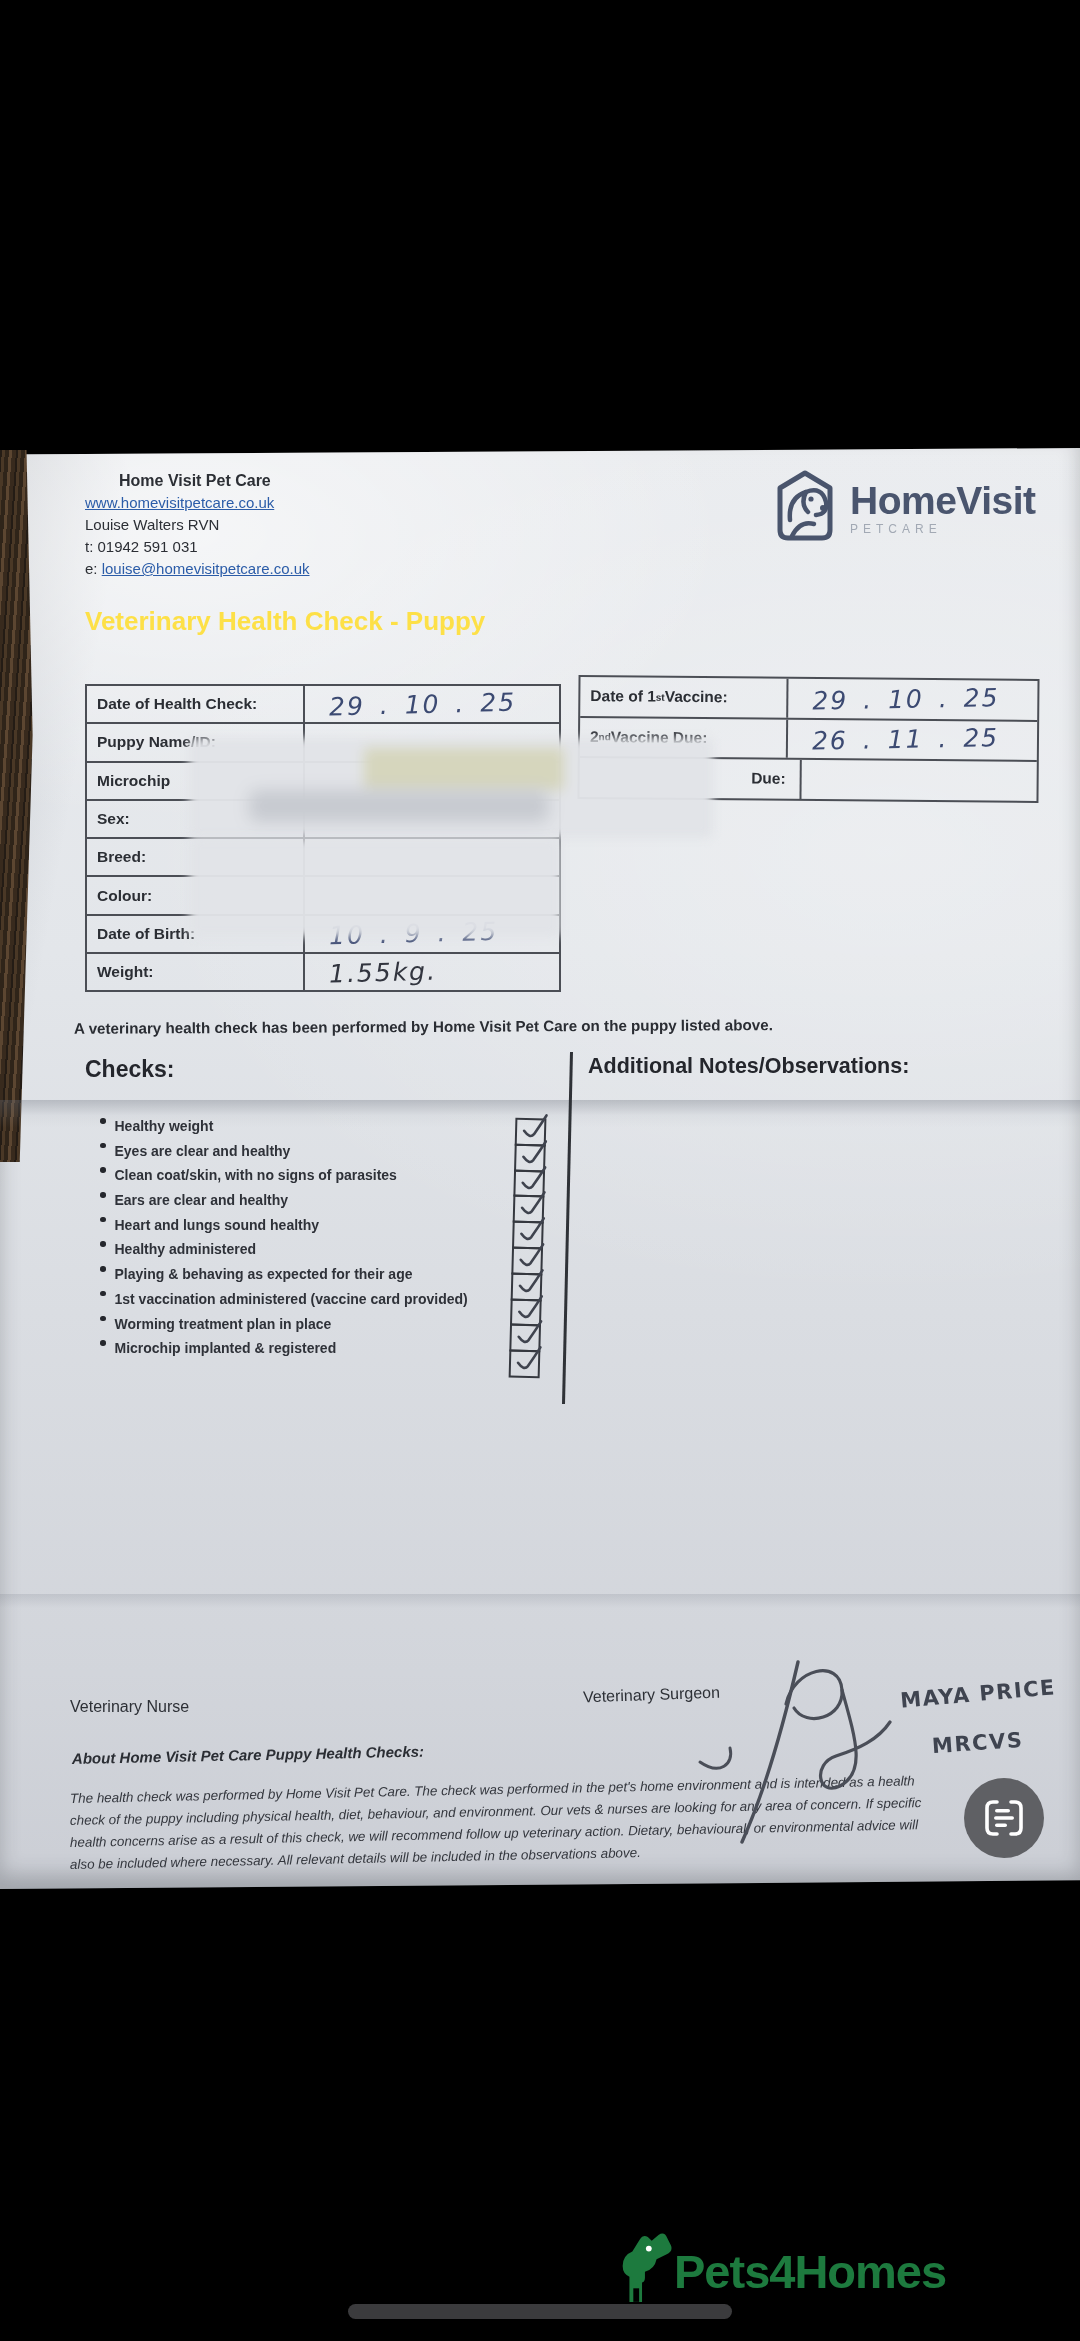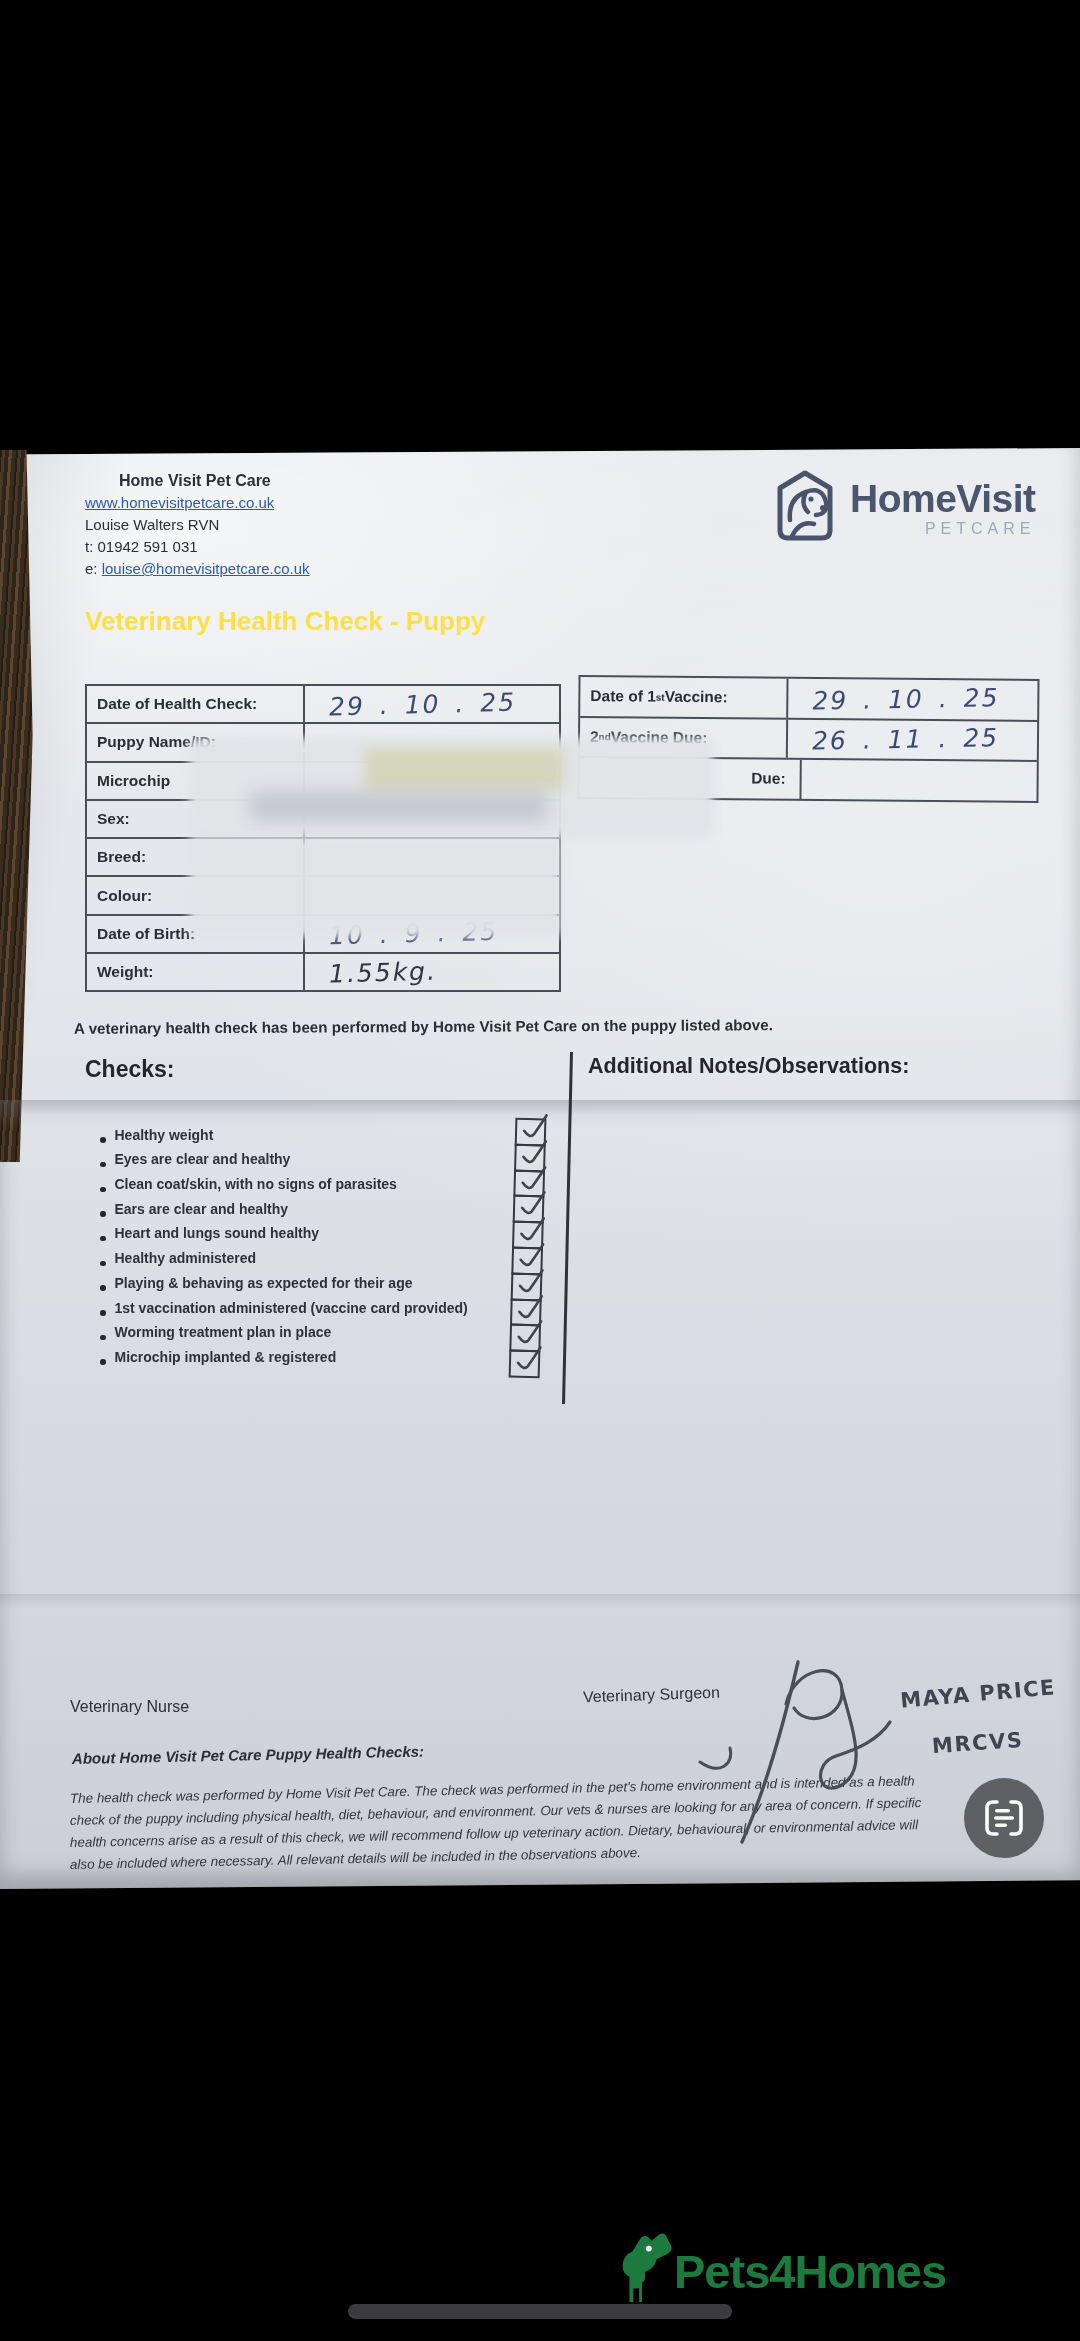--- a/index.html
+++ b/index.html
@@ -21,23 +21,23 @@
      clip-path:polygon(0 0,78% 0,96% 40%,58% 100%,0 100%);}
   .crease{position:absolute;left:0;width:1080px;pointer-events:none;}
   .crease.c1{top:652px;height:28px;background:linear-gradient(180deg,rgba(104,110,122,.34),rgba(160,165,175,.10) 55%,transparent);}
   .crease.c2{top:1146px;height:20px;background:linear-gradient(180deg,rgba(104,110,122,.18),transparent 70%);}
   
   .hdr{position:absolute;left:85px;top:22px;font-size:15px;line-height:22px;color:#2c2f35;}
   .hdr .nm{font-weight:bold;font-size:16px;margin-left:34px;}
   .lnk{color:#2b5ca8;text-decoration:underline;}
   
   .logo{position:absolute;left:766px;top:18px;width:270px;height:84px;display:flex;align-items:center;}
-  .logo .word{display:flex;flex-direction:column;align-items:flex-end;margin-left:6px;}
+  .logo .word{display:flex;flex-direction:column;margin-left:6px;}
   .logo .w1{font-size:39px;font-weight:bold;color:#4a556e;letter-spacing:-.5px;line-height:40px;}
-  .logo .w2{font-size:16px;color:#a2a9b4;letter-spacing:5px;margin-top:1px;}
+  .logo .w2{font-size:12px;color:#a2a9b4;letter-spacing:5px;margin-top:1px;}
 
   .title{position:absolute;left:85px;top:158px;font-size:26px;font-weight:bold;color:#fde047;}
 
   
   .tbl{position:absolute;border:2px solid #4b4e55;background:transparent;z-index:2;}
   .tblL{left:85px;top:236px;width:472px;}
   .tblR{left:578px;top:229px;width:457px;transform:rotate(.5deg);}
   .drow{display:flex;border-bottom:2px solid #4b4e55;height:36.3px;}
   .tblR .drow{height:38.5px;}
   .drow:last-child{border-bottom:none;}
@@ -57,21 +57,21 @@
   .sticker{position:absolute;left:175px;top:10px;width:200px;height:42px;background:#d6d6bd;filter:blur(4px);border-radius:4px;}
   .smudge{position:absolute;left:60px;top:52px;width:300px;height:32px;background:#c7cad0;filter:blur(7px);border-radius:8px;}
 
   .statement{position:absolute;left:74px;top:570px;font-size:15.2px;font-weight:600;color:#2a2d33;transform:rotate(-.3deg);}
 
   .h-checks{position:absolute;left:85px;top:608px;font-size:23px;font-weight:bold;color:#24262c;}
   .h-notes{position:absolute;left:588px;top:606px;font-size:21.5px;font-weight:bold;color:#24262c;}
   .vdivider{position:absolute;left:566px;top:604px;width:2.5px;height:352px;background:#2f3237;transform:rotate(1.3deg);}
 
   .checklist{position:absolute;left:100px;top:670px;width:410px;}
-  .check-item{display:flex;align-items:flex-end;height:24.7px;font-size:14px;font-weight:600;color:#2e3138;}
+  .check-item{display:flex;align-items:flex-start;height:24.7px;font-size:14px;font-weight:600;color:#2e3138;}
   .dot{width:5.5px;height:5.5px;border-radius:50%;background:#25272d;margin-right:9px;flex:0 0 auto;}
 
   .cboxcol{position:absolute;left:512px;top:672px;transform:rotate(1.5deg);z-index:3;}
   .cbox{position:relative;width:27px;height:23.8px;border:2px solid #35383f;margin-top:-2px;}
   .cbox svg{position:absolute;right:-8px;top:-9px;overflow:visible;}
 
   .nurse{position:absolute;left:70px;top:1250px;font-size:16px;color:#2d3036;}
   .surgeon{position:absolute;left:583px;top:1238px;font-size:16px;color:#2d3036;transform:rotate(-2deg);}
   .sig{position:absolute;left:690px;top:1196px;z-index:4;}
   .sname{position:absolute;font-family:"DejaVu Sans",sans-serif;font-weight:600;color:#3f4450;letter-spacing:1.5px;}

